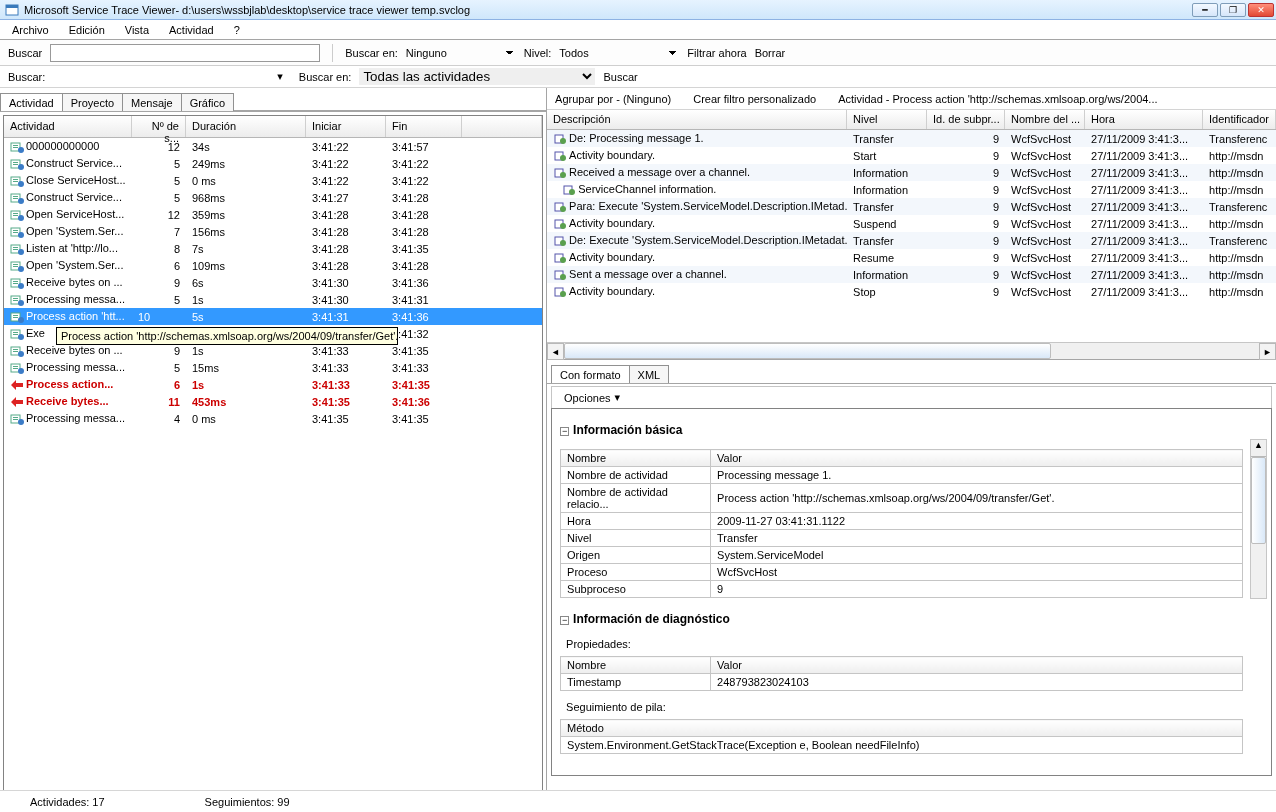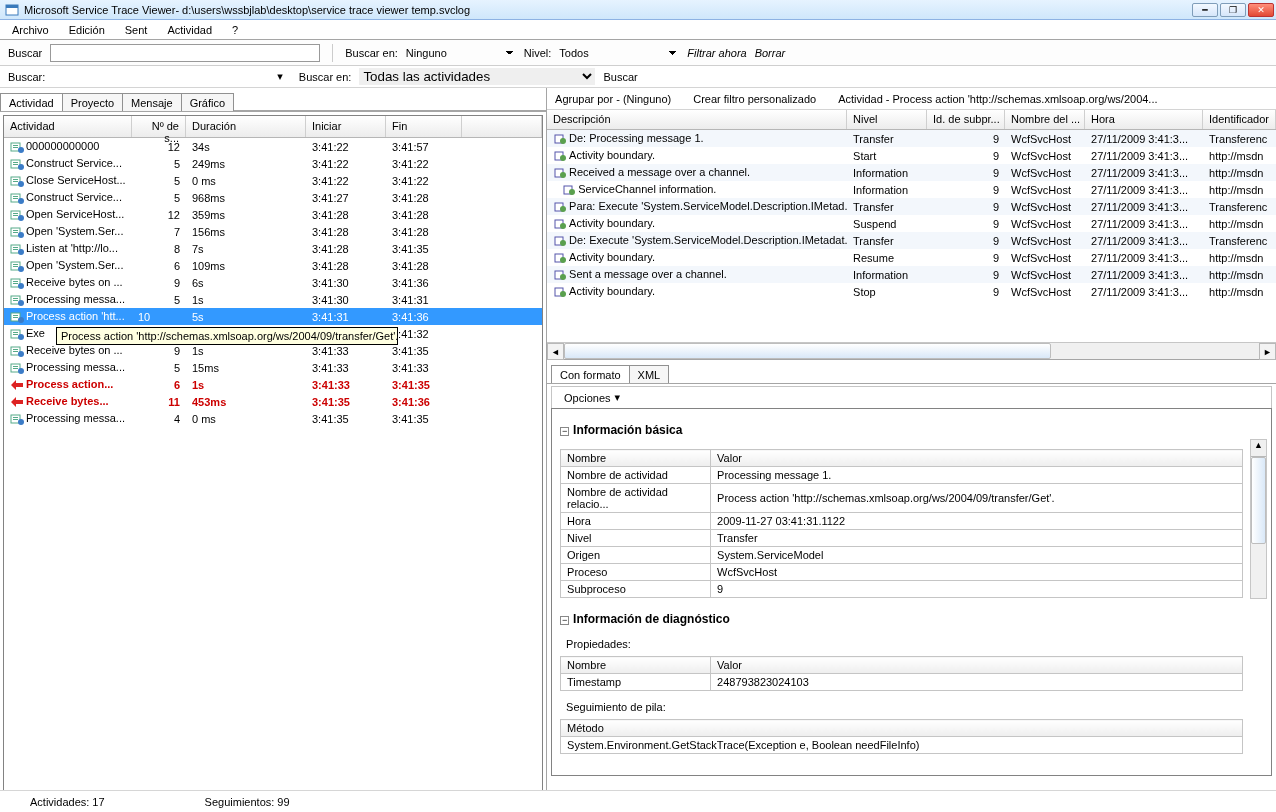--- a/index.html
+++ b/index.html
@@ -10,21 +10,21 @@
 .titlebar .win-btns { display: flex; gap: 2px; }
 .titlebar .win-btn { width: 26px; height: 14px; border: 1px solid #7f9db9; background: linear-gradient(180deg,#f3f9ff,#d6e6fa); border-radius: 2px; display:flex; align-items:center; justify-content:center; font-size:9px; }
 .titlebar .win-btn.close { background: linear-gradient(180deg,#ff8f7b,#e24935); border-color:#b33; color:#fff; }
 .menubar { height: 20px; border-bottom: 1px solid #a5a5a5; display: flex; align-items: center; padding: 0 4px; gap: 4px; background:#fff; }
 .menubar .menu-item { padding: 2px 8px; }
 .toolbar1 { height: 26px; border-bottom: 1px solid #cfcfcf; display: flex; align-items: center; padding: 0 8px; gap: 8px; background:#fdfdfd; }
 .toolbar1 .label { color:#000; }
 .toolbar1 input[type=text] { height: 18px; border:1px solid #999; width: 270px; padding:1px 4px; font-size:11px; }
 .toolbar1 .divider { width:1px; height:18px; background:#ccc; margin:0 4px; }
 .toolbar1 .combo { border:none; background:transparent; font-size:11px; height:20px; padding-right:18px; appearance:none; background-image:linear-gradient(45deg,transparent 50%,#000 50%),linear-gradient(-45deg,transparent 50%,#000 50%); background-repeat:no-repeat; background-size:4px 4px,4px 4px; background-position:right 6px center,right 2px center; }
-.toolbar1 .link { color:#000;font-style:italic; }
+.toolbar1 .link { color:#000; }
 .toolbar2 { height: 22px; border-bottom: 1px solid #d4d4d4; display: flex; align-items: center; padding: 0 8px; gap: 8px; }
 .body { display: flex; height: 719px; }
 .left { width: 548px; border-right: 1px solid #a5a5a5; display:flex; flex-direction:column; }
 .right { flex:1; display:flex; flex-direction:column; }
 .tabs { height: 24px; display:flex; align-items:flex-end; border-bottom:1px solid #a5a5a5; }
 .tab { padding:3px 8px 2px; border:1px solid #919191; border-bottom:none; background:#f6f6f6; margin-right:-1px; position:relative; }
 .tab.active { background:#fff; z-index:2; }
 .tabs .spacer { flex:1; border-bottom:1px solid #a5a5a5; }
 .grid { flex:1; overflow:hidden; border:1px solid #828282; margin:3px; }
 .grid .hdr { display:flex; background:linear-gradient(180deg,#ffffff,#ececec); border-bottom:1px solid #b6b6b6; height:22px; }
@@ -76,21 +76,21 @@
   <div class="win-btns">
     <div class="win-btn">━</div>
     <div class="win-btn">❐</div>
     <div class="win-btn close">✕</div>
   </div>
 </div>
 
 <div class="menubar">
   <span class="menu-item">Archivo</span>
   <span class="menu-item">Edición</span>
-  <span class="menu-item">Sent</span>
+  <span class="menu-item">Vista</span>
   <span class="menu-item">Actividad</span>
   <span class="menu-item">?</span>
 </div>
 
 <div class="toolbar1">
   <span class="label">Buscar</span>
   <input type="text" value="" style="">
   <div class="divider"></div>
   <span class="label">Buscar en:</span>
   <select class="combo" style="width:110px"><option>Ninguno</option></select>

